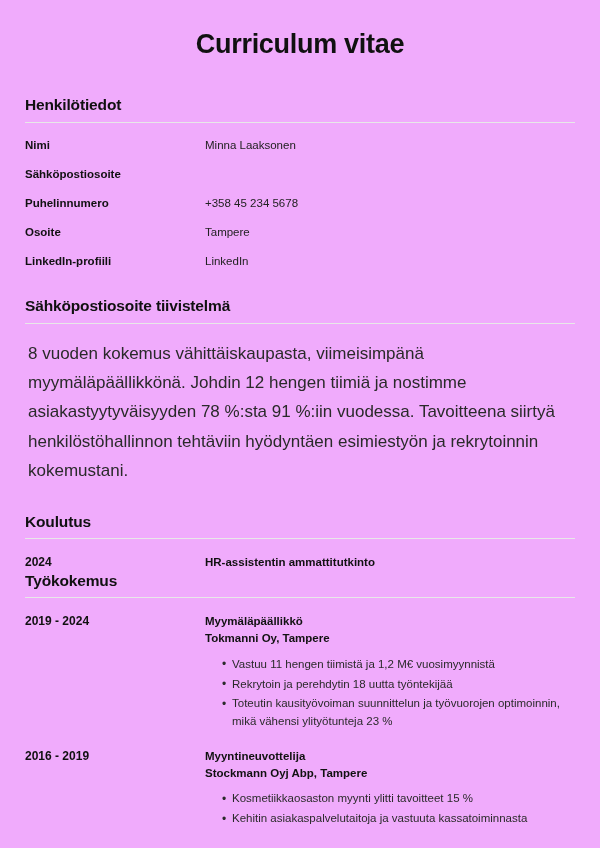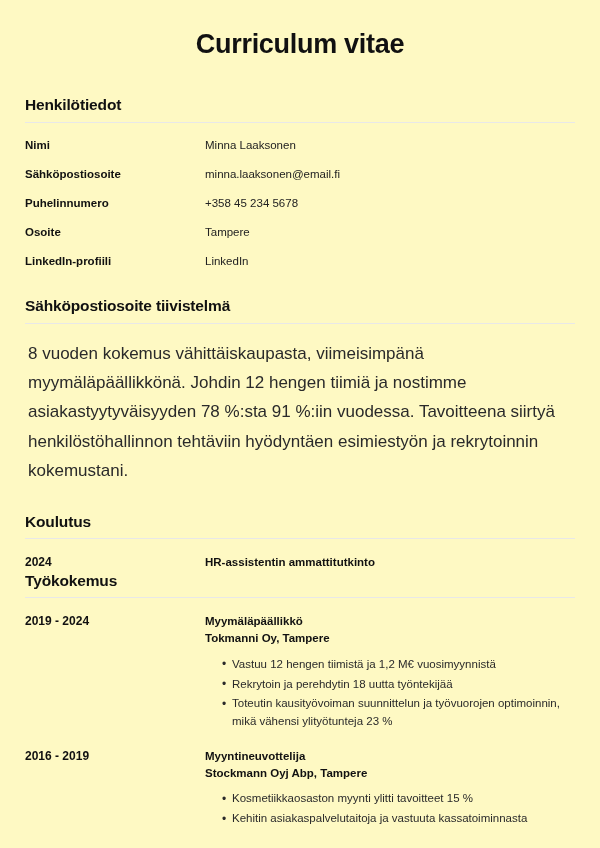--- a/index.html
+++ b/index.html
@@ -15,21 +15,21 @@
     -webkit-font-smoothing: antialiased;
     overflow: hidden;
     position: relative;
   }
   .page {
     width: 600px;
     height: 848px;
     box-sizing: border-box;
     padding: 0 25px;
     position: relative;
-    background: #fef9c3;
+    background: #f0abfc;
   }
 
   
   .doc-title {
     text-align: center;
     font-size: 27px;
     font-weight: bold;
     letter-spacing: -0.3px;
     color: #111111;
     margin: 0;
@@ -164,21 +164,20 @@
     <div class="section-rule"></div>
     <div class="kv-list">
 
       <div class="kv-row">
         <div class="kv-label">Nimi</div>
         <div class="kv-value">Minna Laaksonen</div>
       </div>
 
       <div class="kv-row">
         <div class="kv-label">Sähköpostiosoite</div>
-        <div class="kv-value">minna.laaksonen@email.fi</div>
       </div>
 
       <div class="kv-row">
         <div class="kv-label">Puhelinnumero</div>
         <div class="kv-value">+358 45 234 5678</div>
       </div>
 
       <div class="kv-row">
         <div class="kv-label">Osoite</div>
         <div class="kv-value">Tampere</div>
@@ -213,21 +212,21 @@
   <div class="section sec-experience">
     <h2 class="section-heading">Työkokemus</h2>
     <div class="section-rule"></div>
 
     <div class="entry">
       <div class="entry-date">2019 - 2024</div>
       <div class="entry-body">
         <div class="entry-title">Myymäläpäällikkö</div>
         <div class="entry-org">Tokmanni Oy, Tampere</div>
         <ul class="entry-bullets">
-          <li>Vastuu 12 hengen tiimistä ja 1,2 M€ vuosimyynnistä</li>
+          <li>Vastuu 11 hengen tiimistä ja 1,2 M€ vuosimyynnistä</li>
           <li>Rekrytoin ja perehdytin 18 uutta työntekijää</li>
           <li>Toteutin kausityövoiman suunnittelun ja työvuorojen optimoinnin, mikä vähensi ylityötunteja 23 %</li>
         </ul>
       </div>
     </div>
 
     <div class="entry">
       <div class="entry-date">2016 - 2019</div>
       <div class="entry-body">
         <div class="entry-title">Myyntineuvottelija</div>

